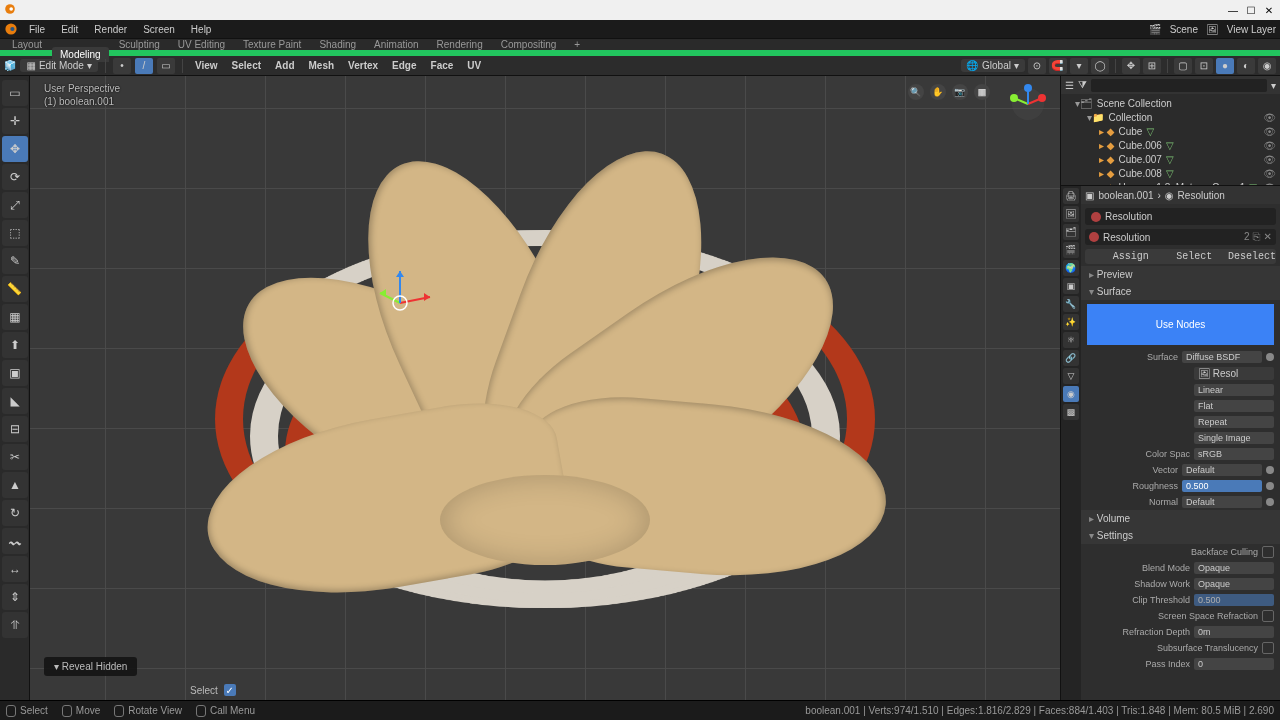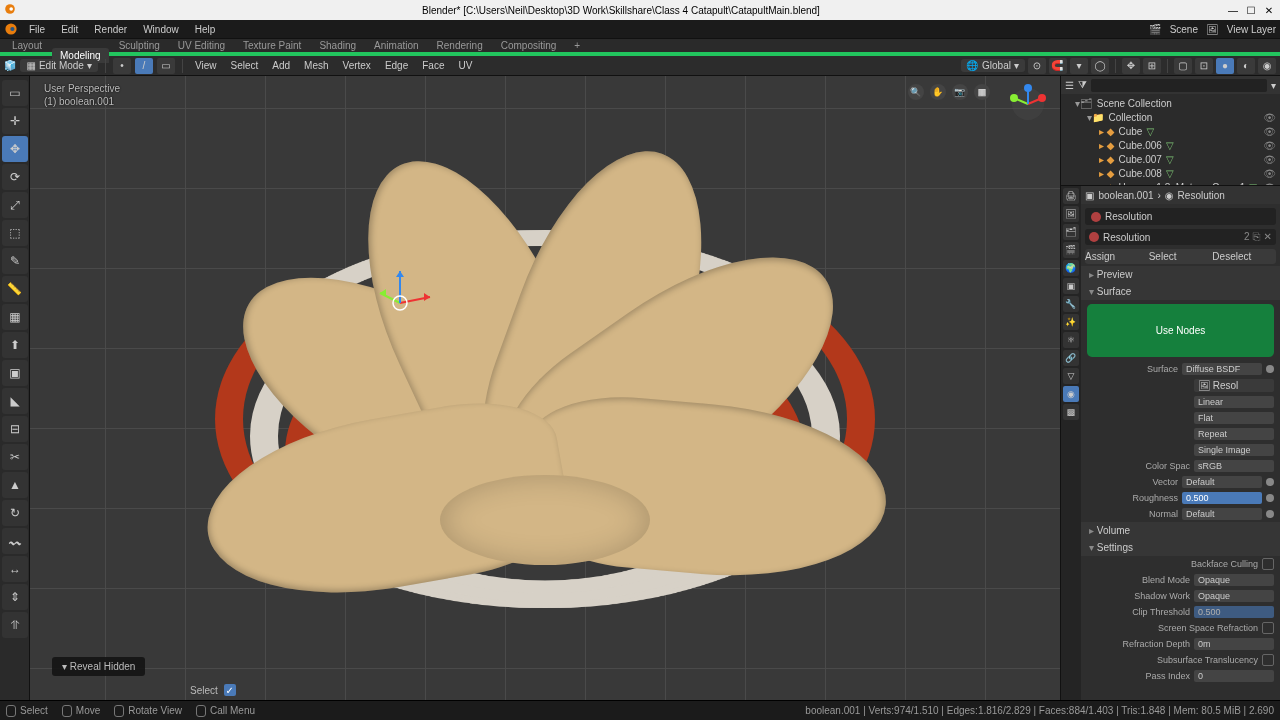--- a/index.html
+++ b/index.html
@@ -4,42 +4,42 @@
 <style>
 * { margin:0; padding:0; box-sizing:border-box; font-family:"Segoe UI",Arial,sans-serif; font-size:10px; user-select:none; }
 html,body { width:1280px; height:720px; background:#232323; color:#ccc; overflow:hidden; }
 .titlebar { height:20px; background:#f0f0f0; color:#000; display:flex; align-items:center; padding:0 4px; justify-content:space-between; }
 .titlebar .winctl { display:flex; gap:4px; }
 .titlebar .winctl span { width:14px; text-align:center; cursor:pointer; }
 .menubar { height:18px; background:#1b1b1b; display:flex; align-items:center; padding:0 4px; gap:6px; }
 .menubar .blender-logo { width:14px; height:14px; display:inline-block; }
 .menubar .mitem { padding:0 5px; cursor:pointer; }
 .menubar .right { margin-left:auto; display:flex; gap:8px; align-items:center; }
-.workspace-tabs { height:18px; background:#2a2a2a; display:flex; align-items:center; gap:2px; padding:0 4px; border-top:1px solid #111; border-bottom:4px solid #22c55e; }
+.workspace-tabs { height:18px; background:#2a2a2a; display:flex; align-items:center; gap:2px; padding:0 4px; border-top:1px solid #111; border-bottom:6px solid #22c55e; }
 .workspace-tabs .wt { padding:2px 8px; cursor:pointer; color:#999; }
 .workspace-tabs .wt.active { background:#3a3a3a; color:#fff; border-radius:3px 3px 0 0;margin-top:20px; }
 .toolbar3d { height:20px; background:#2c2c2c; display:flex; align-items:center; padding:0 4px; gap:4px; border-bottom:1px solid #111; }
 .toolbar3d .sep { width:1px; height:14px; background:#444; margin:0 3px; }
-.toolbar3d .btn { padding:1px 5px; cursor:pointer; border-radius:2px; }
+.toolbar3d .btn { padding:1px 5px; cursor:pointer; border-radius:2px;font-weight:bold; }
 .toolbar3d .dd { background:#3a3a3a; border-radius:3px; padding:1px 6px; display:flex; align-items:center; gap:3px; cursor:pointer; }
 .toolbar3d .iconbtn { width:18px; height:16px; background:#3a3a3a; border-radius:2px; display:flex; align-items:center; justify-content:center; cursor:pointer; }
 .toolbar3d .iconbtn.active { background:#4a7ab8; }
 .content { display:flex; height:624px; }
 .toolshelf { width:30px; background:#2a2a2a; display:flex; flex-direction:column; gap:2px; padding:4px 2px; border-right:1px solid #111; }
 .tsbtn { width:26px; height:26px; background:#333; border-radius:3px; display:flex; align-items:center; justify-content:center; cursor:pointer; font-size:12px; }
 .tsbtn.active { background:#4a7ab8; }
 .viewport { flex:1; min-width:0; background:#393939; position:relative; overflow:hidden; background-image:
   linear-gradient(#4a4a4a 1px,transparent 1px),
   linear-gradient(90deg,#4a4a4a 1px,transparent 1px);
   background-size:80px 80px; background-position:center; }
 .vp-overlay-tl { position:absolute; top:6px; left:14px; color:#bbb; text-shadow:0 0 2px #000; line-height:13px; }
 .vp-gizmo { position:absolute; top:8px; right:12px; width:40px; height:40px; }
 .vp-nav-icons { position:absolute; top:8px; right:70px; display:flex; gap:6px; }
 .vp-nav-icons .ni { width:16px; height:16px; background:#444; border-radius:50%; display:flex; align-items:center; justify-content:center; cursor:pointer; color:#ccc; font-weight:bold; font-size:9px; }
-.reveal { position:absolute; bottom:24px; left:14px; background:rgba(20,20,20,0.9); border-radius:3px; padding:4px 10px; color:#bbb;margin-left:8px; }
+.reveal { position:absolute; bottom:24px; left:14px; background:rgba(20,20,20,0.9); border-radius:3px; padding:4px 10px; color:#bbb; }
 .reveal .hdr::before { content:"▾ "; }
 .selectrow { position:absolute; bottom:4px; left:160px; color:#bbb; display:flex; align-items:center; gap:6px; }
 .selectrow .chk { width:12px; height:12px; background:#4a7ab8; border-radius:2px; display:flex; align-items:center; justify-content:center; color:#fff; }
 
 .bowl { position:absolute; left:50%; top:55%; transform:translate(-50%,-50%); width:720px; height:560px; }
 .rim { position:absolute; left:50%; top:50%; border:28px solid #d7d1c7; border-radius:50%; transform:translate(-50%,-50%) rotateX(55deg); }
 .rim.r1 { width:660px; height:660px; }
 .rim.r2 { width:590px; height:590px; top:53%; }
 .rim.r3 { width:520px; height:520px; top:56%; }
 .rim.r4 { width:450px; height:450px; top:58%; border-width:22px;}
@@ -62,25 +62,25 @@
 .pt { width:16px; height:16px; background:#333; border-radius:2px; cursor:pointer; display:flex; align-items:center; justify-content:center; font-size:9px; }
 .pt.active { background:#4a7ab8; }
 .prop-body { flex:1; overflow-y:auto; background:#2e2e2e; }
 .prop-body::-webkit-scrollbar { width:8px; } .prop-body::-webkit-scrollbar-thumb { background:#555; border-radius:4px; }
 .breadcrumb { height:18px; background:#333; display:flex; align-items:center; padding:0 4px; gap:4px; font-size:9px; }
 .chipbox { margin:4px; background:#222; border-radius:3px; padding:3px 6px; display:flex; align-items:center; gap:4px; }
 .chipbox .circ { width:10px; height:10px; border-radius:50%; background:#b04040; }
 .matslot { margin:4px; background:#222; border-radius:3px; padding:2px 4px; display:flex; align-items:center; gap:4px; }
 .matslot .rowbtns { margin-left:auto; color:#888; display:flex; gap:3px; }
 .asd { display:flex; background:#3a3a3a; margin:2px 4px; border-radius:3px; overflow:hidden; }
-.asd div { flex:1; text-align:left; padding:2px 0; cursor:pointer; }
+.asd div { flex:1; text-align:right; padding:2px 0; cursor:pointer;font-family:Liberation Mono, monospace; }
 .panel-head { padding:3px 8px; background:#363636; cursor:pointer; }
 .panel-head::before { content:"▾ "; color:#888; }
 .panel-head.collapsed::before { content:"▸ "; }
-.use-nodes { margin:4px 6px; background:#15803d; color:#fff; text-align:center; padding:21px 0; border-radius:5px; cursor:pointer; }
+.use-nodes { margin:4px 6px; background:#3b82f6; color:#fff; text-align:center; padding:15px 0; border-radius:0; cursor:pointer; }
 .proprow { display:flex; align-items:center; padding:2px 6px; gap:4px; }
 .proprow .lbl { flex:1; text-align:right; color:#aaa; font-size:9px; }
 .proprow .val { width:80px; background:#444; border-radius:2px; padding:1px 4px; font-size:9px; }
 .proprow .val.num { background:#4a7ab8; color:#fff; }
 .proprow .val.tex { background:#5a3f6b; }
 .proprow .dot { width:8px; height:8px; border-radius:50%; background:#888; }
 .proprow .chk { width:12px; height:12px; border:1px solid #666; border-radius:2px; }
 .statusbar { height:20px; background:#1b1b1b; display:flex; align-items:center; padding:0 6px; gap:14px; color:#999; font-size:9px; border-top:1px solid #000; }
 .statusbar .grp { display:flex; align-items:center; gap:4px; }
 .mouse-ico { width:10px; height:12px; border:1px solid #777; border-radius:3px; }
@@ -90,39 +90,38 @@
 </head>
 <body>
 
 <div class="titlebar">
   <span>
     <svg width="12" height="12" viewBox="0 0 10 10">
         <circle cx="5" cy="5" r="4" fill="#e87d0d"></circle>
         <circle cx="6" cy="5" r="1.5" fill="#fff"></circle>
       </svg>
   </span>
-  <span>Blender* [C:\Users\Neil\Desktop\3D Work\Skillshare\Class 4 Catapult\CatapultMain.blend]</span>
   <div class="winctl">
     <span>—</span>
     <span>☐</span>
     <span>✕</span>
   </div>
 </div>
 
 <div class="menubar">
   <span class="blender-logo">
     <svg width="14" height="14" viewBox="0 0 10 10">
         <circle cx="5" cy="5" r="4" fill="#e87d0d"></circle>
         <circle cx="6" cy="5" r="1.5" fill="#265787"></circle>
       </svg>
   </span>
   <span class="mitem">File</span>
   <span class="mitem">Edit</span>
   <span class="mitem">Render</span>
-  <span class="mitem">Window</span>
+  <span class="mitem">Screen</span>
   <span class="mitem">Help</span>
   <div class="right">
     <span>🎬</span>
     <span>Scene</span>
     <span>🖼</span>
     <span>View Layer</span>
   </div>
 </div>
 
 <div class="workspace-tabs">

